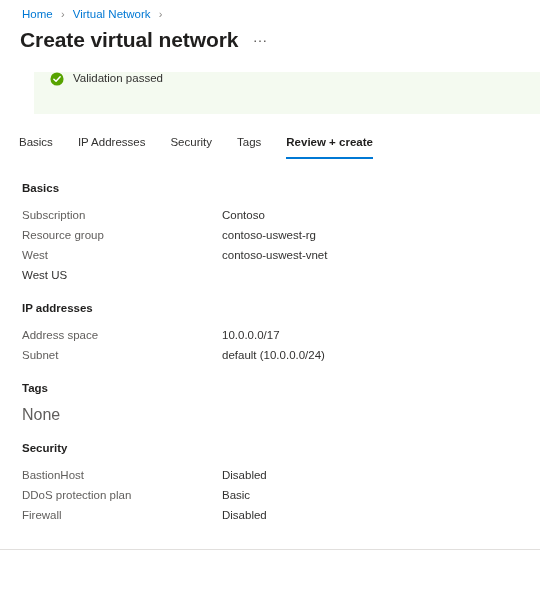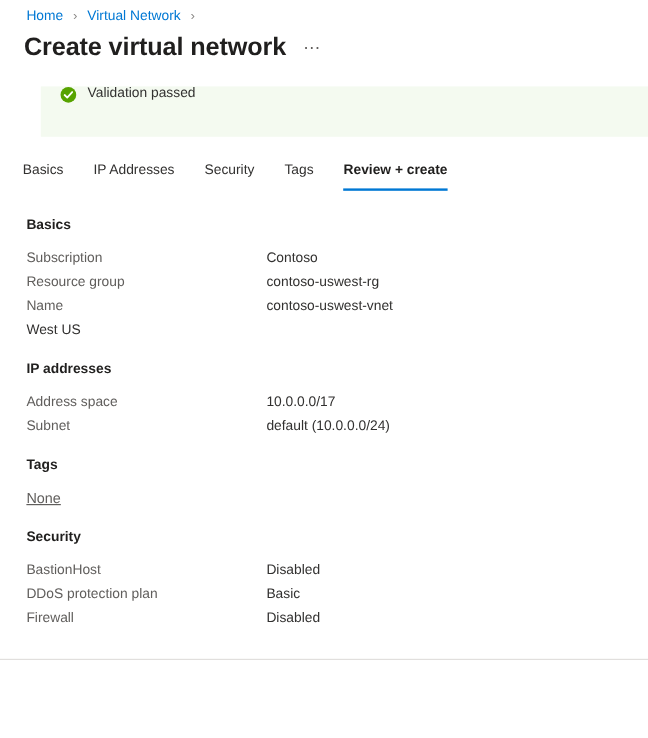--- a/index.html
+++ b/index.html
@@ -140,24 +140,23 @@
   }
   .row-label {
     width: 200px;
     flex: 0 0 200px;
     color: #605e5c;
   }
   .row-value {
     color: #323130;
   }
   .plain-text {
-    font-size: 12px;
+    font-size: 16px;
     color: #605e5c;
     line-height: 20px;
-    text-decoration: underline;
   }
 
   
   .footer-sep {
     position: absolute;
     left: 0;
     top: 549px;
     width: 540px;
     height: 1px;
     background: #e1dfdd;
@@ -210,21 +209,21 @@
       <div class="section-heading">Basics</div>
       <div class="row">
         <div class="row-label">Subscription</div>
         <div class="row-value">Contoso</div>
       </div>
       <div class="row">
         <div class="row-label">Resource group</div>
         <div class="row-value">contoso-uswest-rg</div>
       </div>
       <div class="row">
-        <div class="row-label">Name</div>
+        <div class="row-label">West</div>
         <div class="row-value">contoso-uswest-vnet</div>
       </div>
       <div class="row">
         <div class="row-value">West US</div>
       </div>
     </div>
 
     <div class="section">
       <div class="section-heading">IP addresses</div>
       <div class="row">

